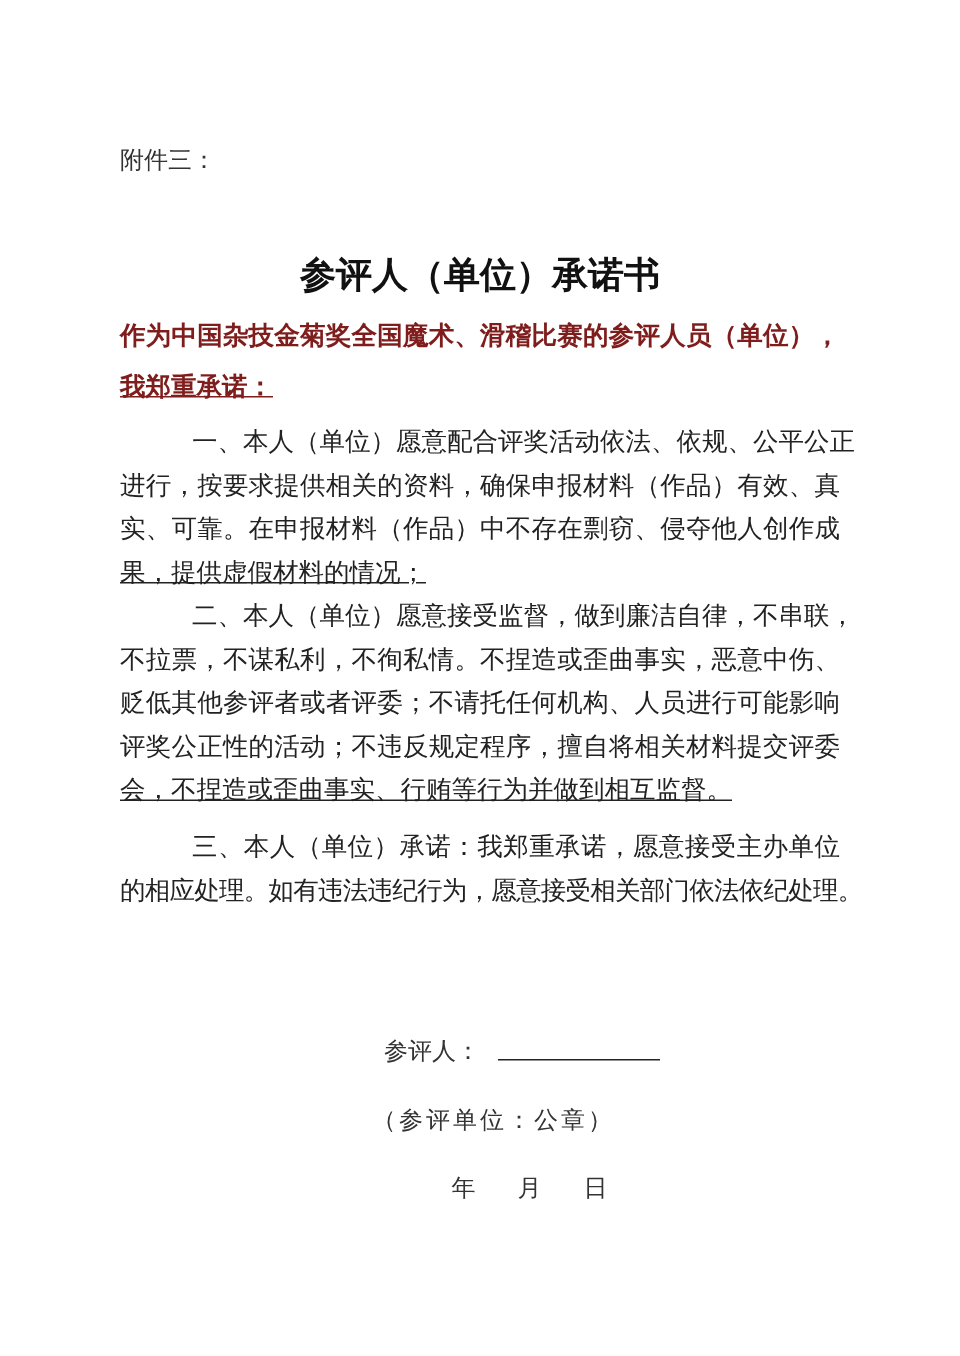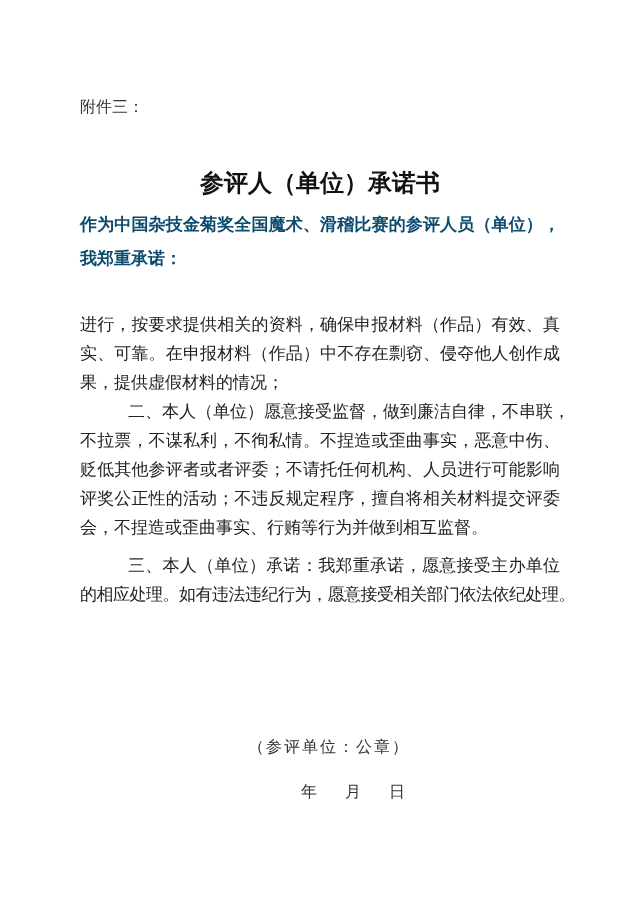--- a/index.html
+++ b/index.html
@@ -51,24 +51,25 @@
       height: 29px;
       font-size: 17px;
       line-height: 29px;
       white-space: nowrap;
       text-align: justify;
       text-align-last: justify;
       color: #222222;
     }
     .line.last {
       text-align-last: left;
+      text-decoration: underline;
     }
     .line.bold {
       font-weight: bold;
-      color: #0c4a6e;
+      color: #7f1d1d;
     }
     .line.indent {
       left: 128px;
       width: 432px;
     }
     .signature-row {
       position: absolute;
       left: 256px;
       top: 688px;
       height: 24px;
@@ -111,33 +112,38 @@
 
 <div class="page">
 
   <div class="attachment-label">附件三：</div>
 
   <div class="doc-title">参评人（单位）承诺书</div>
 
   <div class="line bold" style="top:210px;">作为中国杂技金菊奖全国魔术、滑稽比赛的参评人员（单位），</div>
   <div class="line bold last" style="top:244px;">我郑重承诺：</div>
 
+  <div class="line indent" style="top:281px;">一、本人（单位）愿意配合评奖活动依法、依规、公平公正</div>
   <div class="line" style="top:310px;">进行，按要求提供相关的资料，确保申报材料（作品）有效、真</div>
   <div class="line" style="top:339px;">实、可靠。在申报材料（作品）中不存在剽窃、侵夺他人创作成</div>
   <div class="line last" style="top:368px;">果，提供虚假材料的情况；</div>
 
   <div class="line indent" style="top:397px;">二、本人（单位）愿意接受监督，做到廉洁自律，不串联，</div>
   <div class="line" style="top:426px;">不拉票，不谋私利，不徇私情。不捏造或歪曲事实，恶意中伤、</div>
   <div class="line" style="top:455px;">贬低其他参评者或者评委；不请托任何机构、人员进行可能影响</div>
   <div class="line" style="top:484px;">评奖公正性的活动；不违反规定程序，擅自将相关材料提交评委</div>
   <div class="line last" style="top:513px;">会，不捏造或歪曲事实、行贿等行为并做到相互监督。</div>
 
   <div class="line indent" style="top:551px;">三、本人（单位）承诺：我郑重承诺，愿意接受主办单位</div>
   <div class="line" style="top:580px;letter-spacing:-0.5px;">的相应处理。如有违法违纪行为，愿意接受相关部门依法依纪处理。</div>
 
+  <div class="signature-row">
+    <span>参评人：</span>
+    <span class="signature-line"></span>
+  </div>
 
   <div class="seal-note">（参评单位：公章）</div>
 
   <span class="date-row date-year">年</span>
   <span class="date-row date-month">月</span>
   <span class="date-row date-day">日</span>
 
 </div>
 
 </body></html>

